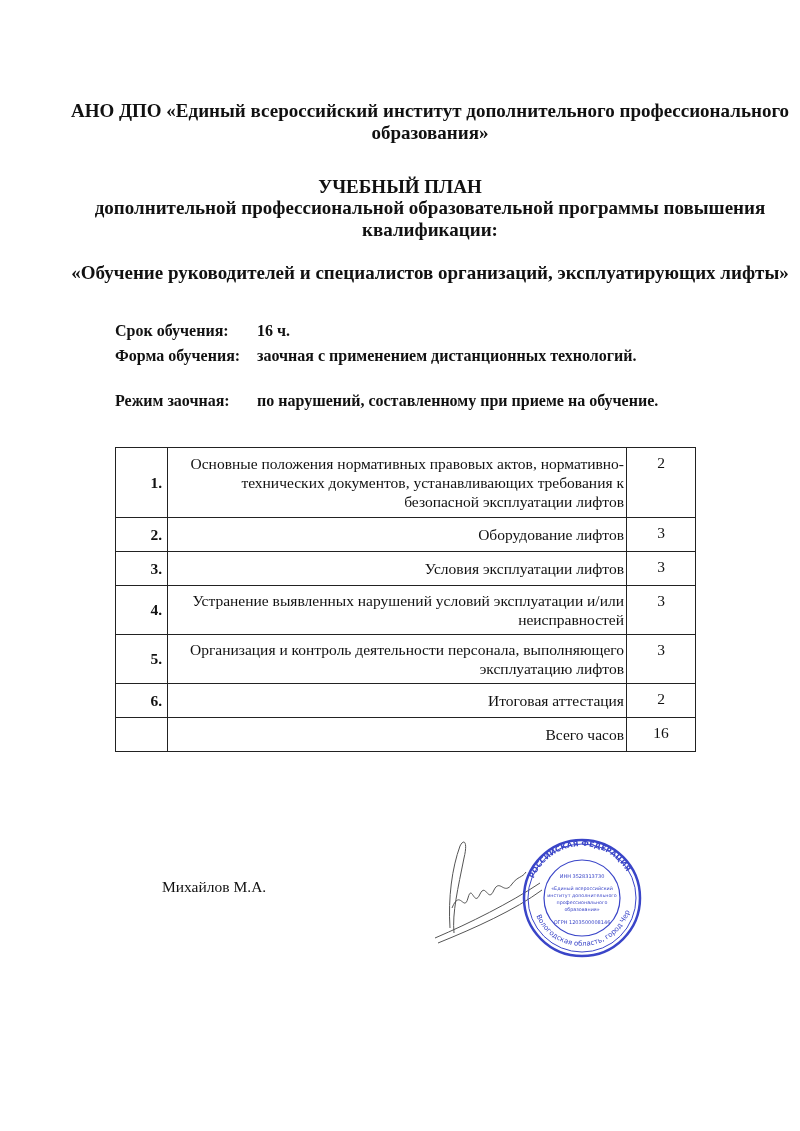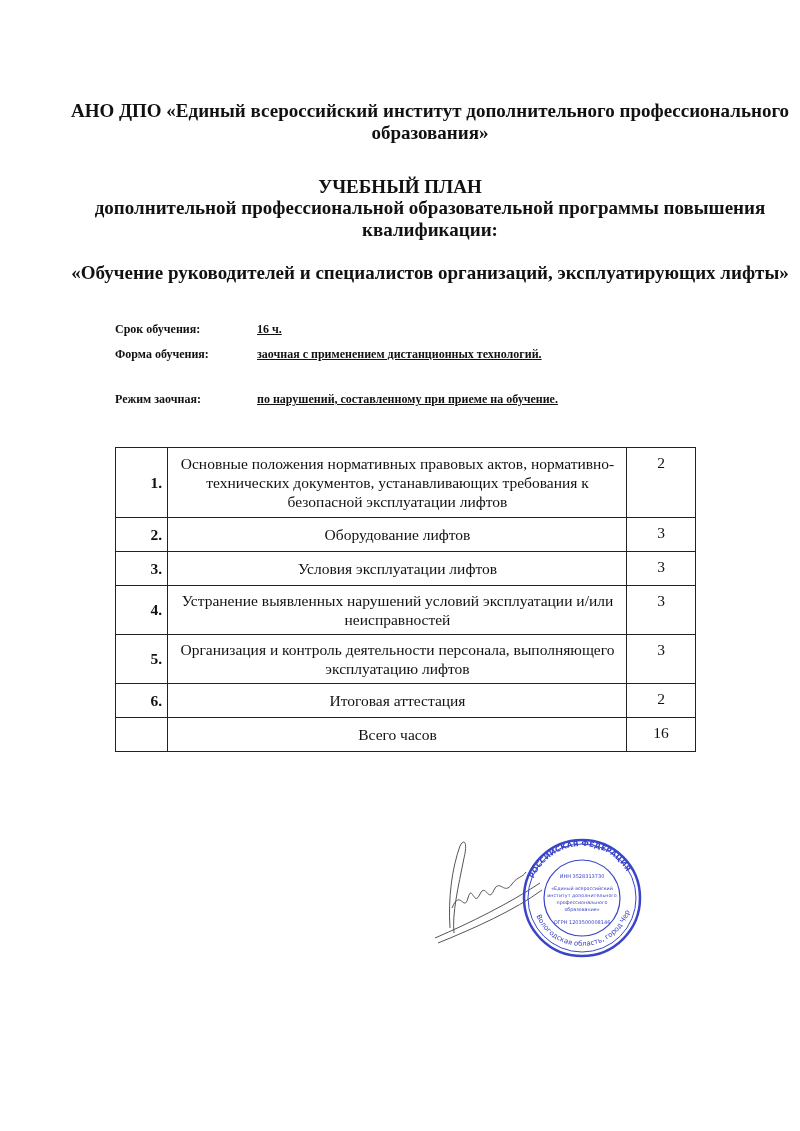--- a/index.html
+++ b/index.html
@@ -3,32 +3,32 @@
   <meta charset="utf-8">
   <style>
     html, body { margin: 0; padding: 0; background: #ffffff; }
     body { width: 800px; height: 1131px; position: relative; overflow: hidden;
            font-family: "Liberation Serif", "DejaVu Serif", serif; color: #111; }
     .center { position: absolute; left: 0; width: 800px; text-align: center; font-weight: bold; }
     .h1 { top: 100px; font-size: 19px; line-height: 22px; left: 30px; }
     .h2 { top: 176px; font-size: 19px; }
     .h3 { top: 197px; font-size: 19px; line-height: 22px; left: 30px; }
     .h4 { top: 262px; font-size: 19px; line-height: 22px; left: 30px; }
-    .meta { position: absolute; left: 115px; font-weight: bold; font-size: 12px; text-decoration: underline; }
+    .meta { position: absolute; left: 115px; font-weight: bold; font-size: 16px; }
     .meta .lbl { display: inline-block; width: 142px; }
     .m1 { top: 322px; }
     .m2 { top: 347px; }
     .m3 { top: 392px; }
     .m1 .lbl { width: 142px; }
     table.plan { position: absolute; left: 115px; top: 447px; width: 581px;
                  border-collapse: collapse; font-size: 15.5px; }
     table.plan td, table.plan th { border: 1.5px solid #222; vertical-align: middle; }
     table.plan th { font-weight: bold; height: 74px; }
     .c-num { width: 46px; text-align: right; padding: 0 5px 0 0; font-weight: bold; }
-    .c-name { text-align: center; padding: 2px 2px 3px 3px; line-height: 19px; }
+    .c-name { text-align: right; padding: 2px 2px 3px 3px; line-height: 19px; }
     .c-hrs { width: 66px; text-align: center; vertical-align: top !important; padding-top: 6px; }
     th.c-hrs { vertical-align: middle !important; line-height: 20px; padding-top: 0; }
     th.c-name { text-align: center; }
     tr.r1 td { height: 62px; }
     tr.rs td { height: 26px; }
     tr.rd td { height: 41px; }
     tr.rb td { height: 26px; }
     .bold { font-weight: normal; }
     .sig { position: absolute; left: 162px; top: 878px; font-size: 15.5px; line-height: 18px; }
     .stamp { position: absolute; left: 430px; top: 828px; }
@@ -85,20 +85,21 @@
   </tr>
   <tr class="rb">
     <td class="c-num"></td>
     <td class="c-name bold">Всего часов</td>
     <td class="c-hrs bold">16</td>
   </tr>
 </tbody>
   </table>
 
 <div class="sig">
+  <div>Михайлов М.А.</div>
 </div>
 
 <svg class="stamp" width="220" height="140" viewBox="0 0 220 140">
   <g fill="none" stroke="#555" stroke-width="1">
     <path d="M20 100 C 18 70, 22 40, 30 18 C 34 10, 38 14, 34 30 C 28 60, 22 85, 24 105"></path>
     <path d="M22 80 C 30 60, 34 85, 38 70 C 42 55, 44 80, 50 66 C 56 54, 58 76, 64 62 C 70 50, 74 68, 82 56 C 88 48, 92 50, 96 44"></path>
     <path d="M5 110 C 40 95, 80 75, 110 55"></path>
     <path d="M8 115 C 45 100, 85 82, 112 62"></path>
   </g>
   <g fill="none" stroke="#3a45c8">

